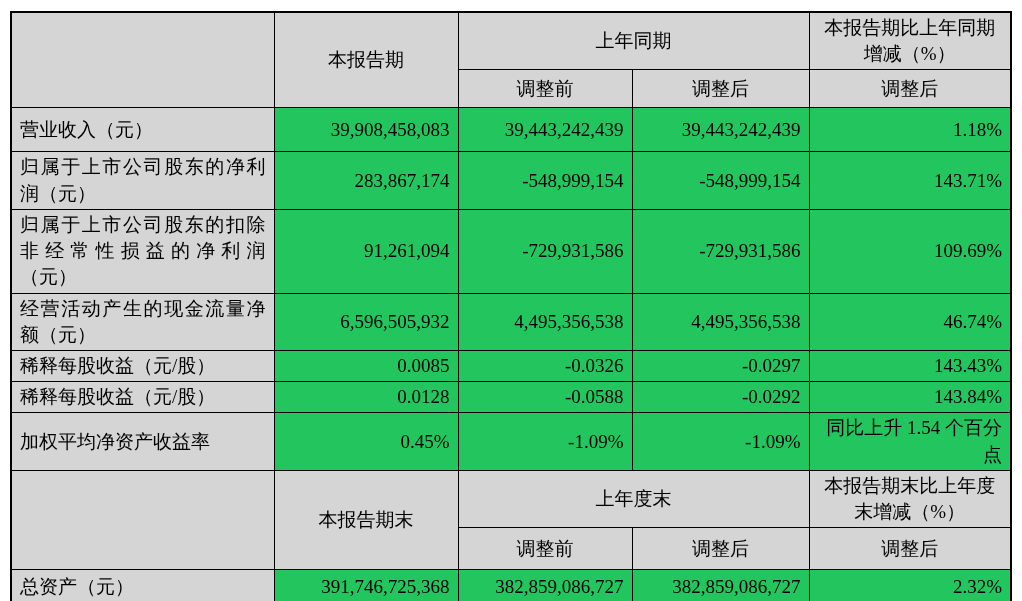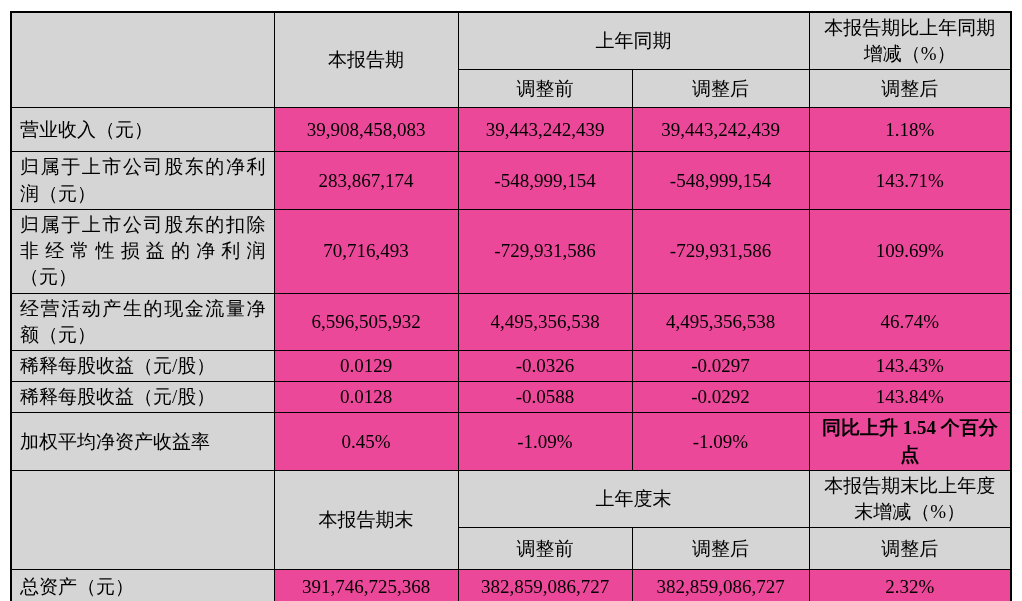--- a/index.html
+++ b/index.html
@@ -23,24 +23,24 @@
     border: 1px solid #000;
     font-size: 19px;
     line-height: 1.38;
     padding: 2px 8px;
     vertical-align: middle;
     overflow: hidden;
     word-break: break-word;
   }
   td.g { background: #d5d5d5; }
   td.c { text-align: center; }
-  td.num { text-align: center; background: #ec4899; }
+  td.num { text-align: right; background: #22c55e; }
   td.label { text-align: justify; padding: 2px 8px 2px 7px; }
   td.h-change { padding-left: 28px; padding-right: 28px; }
-  td.chg-wrap { padding-left: 48px; font-weight: bold; }
+  td.chg-wrap { padding-left: 48px; }
 </style>
 </head>
 <body>
 
 <div class="page">
   <table class="fin">
     <colgroup>
       <col style="width:263px">
       <col style="width:184px">
       <col style="width:174px">
@@ -70,35 +70,35 @@
       </tr>
       <tr style="height:53px">
         <td class="g label">归属于上市公司股东的净利润（元）</td>
         <td class="num">283,867,174</td>
         <td class="num">-548,999,154</td>
         <td class="num">-548,999,154</td>
         <td class="num">143.71%</td>
       </tr>
       <tr style="height:66px">
         <td class="g label">归属于上市公司股东的扣除非经常性损益的净利润（元）</td>
-        <td class="num">70,716,493</td>
+        <td class="num">91,261,094</td>
         <td class="num">-729,931,586</td>
         <td class="num">-729,931,586</td>
         <td class="num">109.69%</td>
       </tr>
       <tr style="height:54px">
         <td class="g label">经营活动产生的现金流量净额（元）</td>
         <td class="num">6,596,505,932</td>
         <td class="num">4,495,356,538</td>
         <td class="num">4,495,356,538</td>
         <td class="num">46.74%</td>
       </tr>
       <tr style="height:30px">
         <td class="g label">稀释每股收益（元/股）</td>
-        <td class="num">0.0129</td>
+        <td class="num">0.0085</td>
         <td class="num">-0.0326</td>
         <td class="num">-0.0297</td>
         <td class="num">143.43%</td>
       </tr>
       <tr style="height:29px">
         <td class="g label">稀释每股收益（元/股）</td>
         <td class="num">0.0128</td>
         <td class="num">-0.0588</td>
         <td class="num">-0.0292</td>
         <td class="num">143.84%</td>

